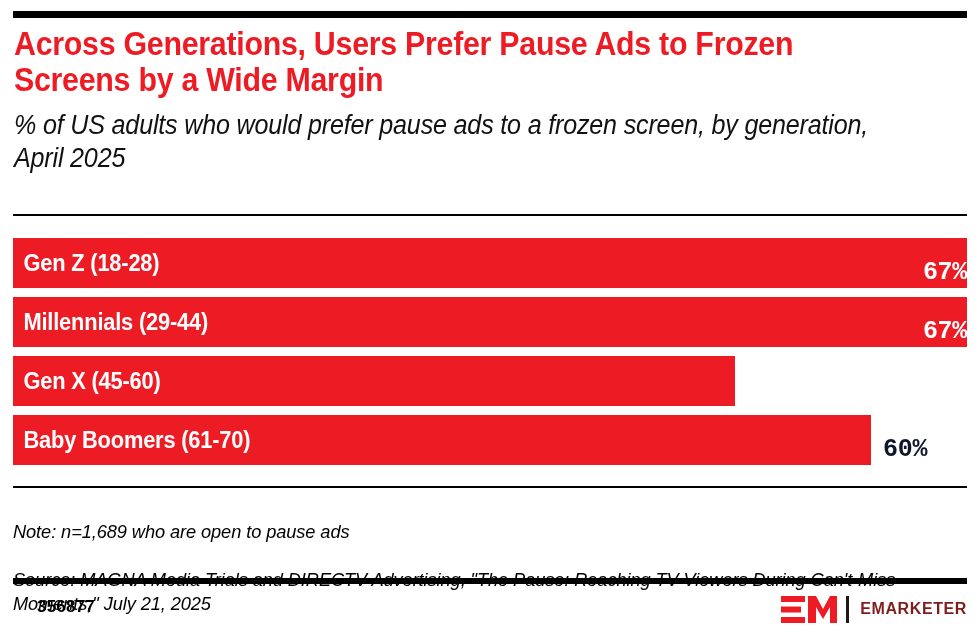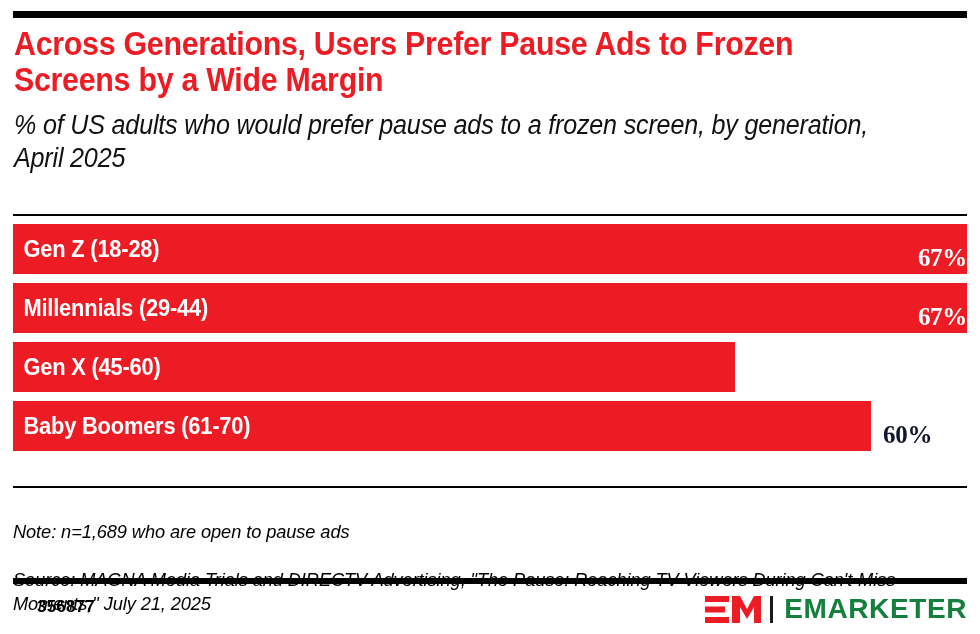--- a/index.html
+++ b/index.html
@@ -65,21 +65,21 @@
     letter-spacing: -0.2px;
     transform: scaleX(0.93);
     transform-origin: left top;
     white-space: pre-line;
   }
 
   
   .plot {
     position: absolute;
     left: 13px;
-    top: 224px;
+    top: 238px;
     width: 954px;
     height: 240px;
   }
   .bar-row {
     position: relative;
     height: 50px;
     margin-bottom: 9px;
   }
   .bar-row:last-child { margin-bottom: 15px; }
   .bar {
@@ -102,21 +102,21 @@
     white-space: nowrap;
     transform: scaleX(0.95);
     transform-origin: left center;
   }
   .bar-value {
     position: absolute;
     top: 0;
     height: 68px;
     display: flex;
     align-items: center;
-    font-family: Liberation Serif, serif;
+    font-family: Liberation Mono, monospace;
     font-size: 25px;
     font-weight: bold;
     letter-spacing: -0.3px;
     white-space: nowrap;
   }
   .bar-value.inside {
     color: #ffffff;
     right: 0;
     padding-right: 12px;
   }
@@ -169,24 +169,24 @@
     display: block;
   }
   .brand-divider {
     width: 3px;
     height: 27px;
     background: #1a1a1a;
     margin: 0 11px 0 9px;
   }
   .brand-name {
     font-family: "Liberation Sans Narrow", "Liberation Sans", sans-serif;
-    font-size: 28px;
+    font-size: 16px;
     font-weight: bold;
     letter-spacing: 0.6px;
-    color: #15803d;
+    color: #7f1d1d;
     line-height: 1;
   }
 </style>
 </head>
 <body>
 
 <div class="chart-card">
 
   <div class="rule rule-top"></div>
 

